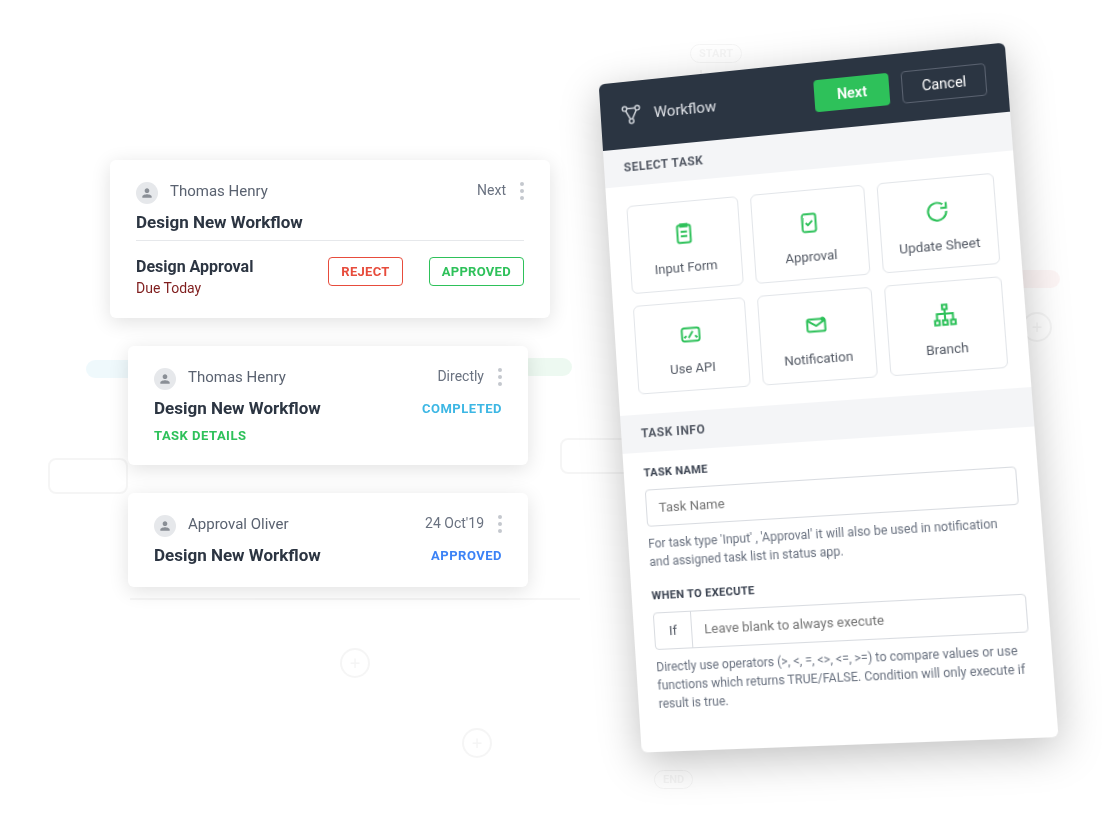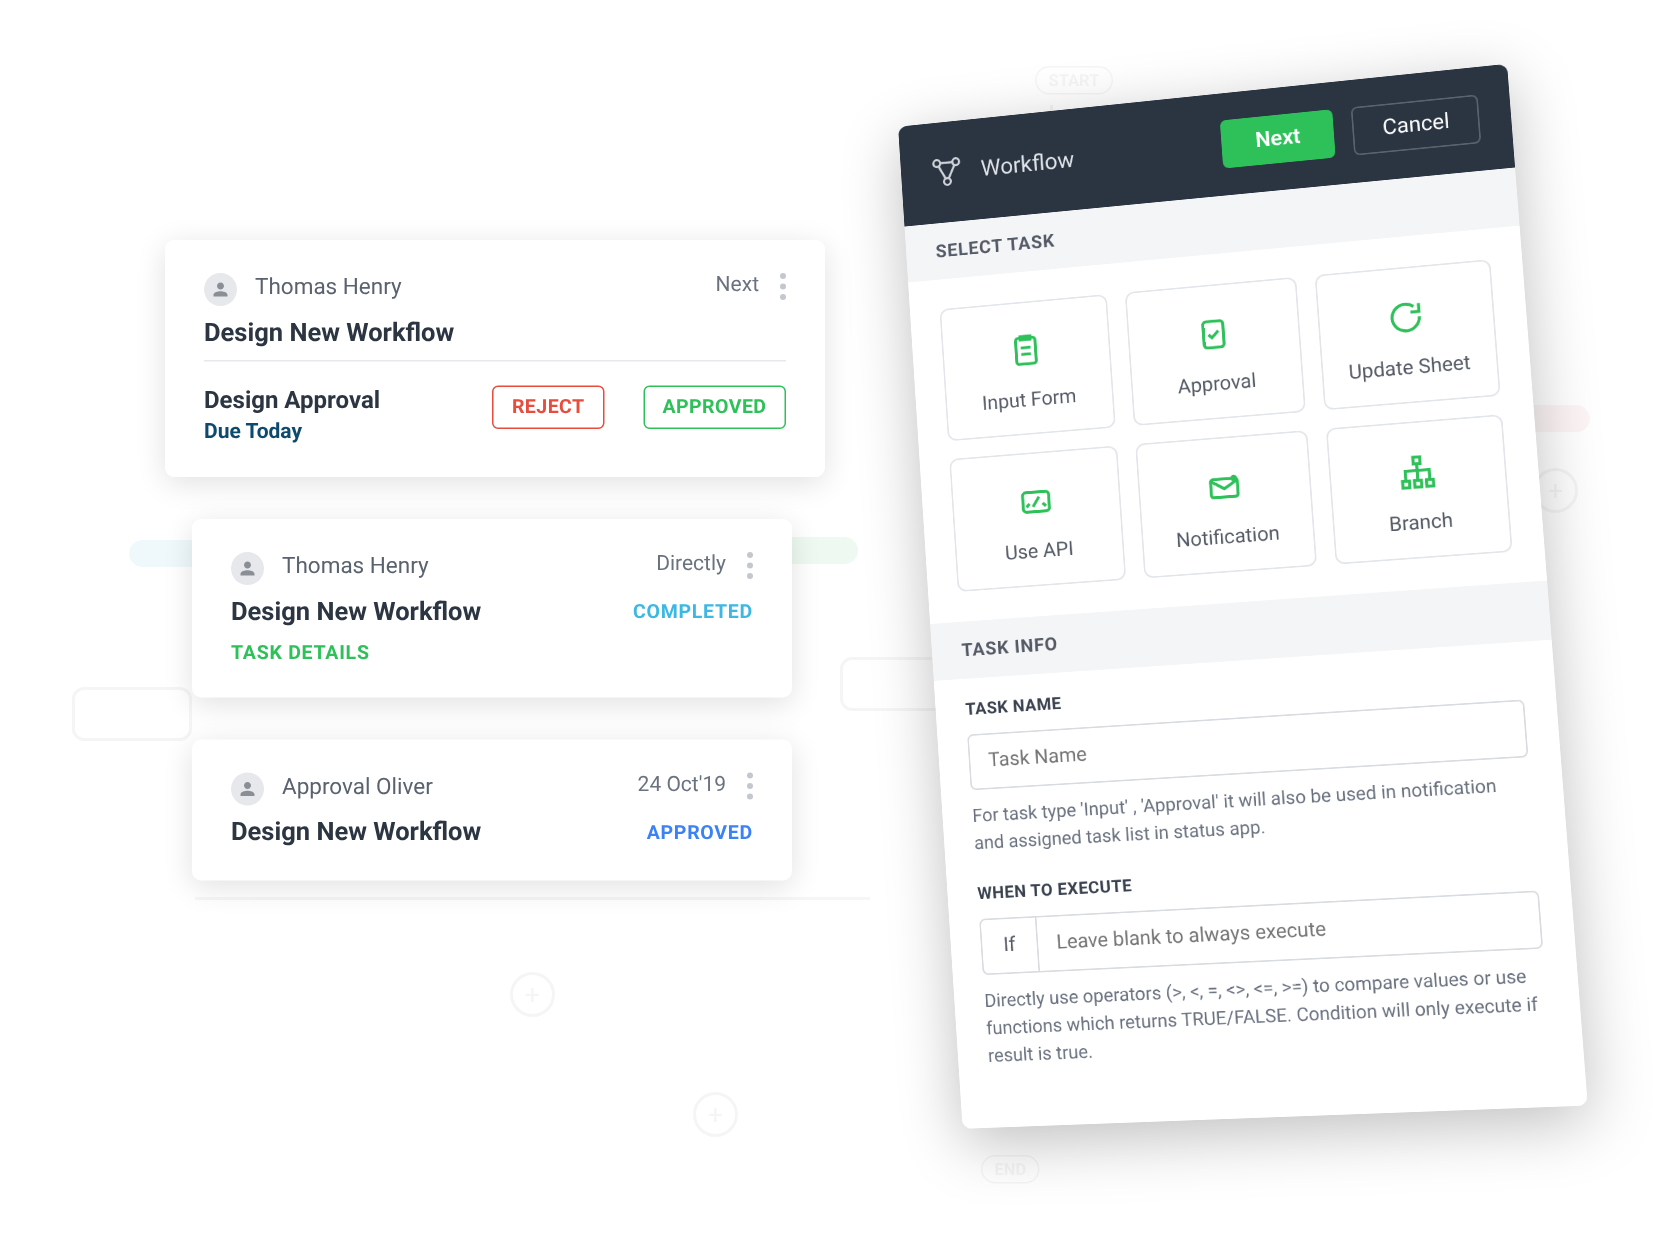--- a/index.html
+++ b/index.html
@@ -19,21 +19,21 @@
 .avatar svg{width:14px;height:14px;fill:#8a8f96}
 .user{font-size:15px;color:#5a6270}
 .date{margin-left:auto;font-size:14px;color:#6a7280;margin-right:14px}
 .dots{display:flex;flex-direction:column;gap:3px;cursor:pointer}
 .dots span{width:4px;height:4px;border-radius:50%;background:#c4c8ce}
 .title{font-size:17px;font-weight:700;color:#2c3542;margin-bottom:8px}
 .msg{font-size:15px;color:#5a6270;margin-bottom:16px}
 .divider{height:1px;background:#e6e8eb;margin-bottom:16px}
 .approval-row{display:flex;align-items:flex-start}
 .appr-left .t2{font-size:16px;font-weight:700;color:#2c3542;margin-bottom:4px}
-.due{font-size:14px;font-weight:700;color:#0c4a6e}
+.due{font-size:14px;font-weight:400;color:#7f1d1d}
 .btns{margin-left:auto;display:flex;gap:26px}
 .btn{border:1px solid;background:#fff;border-radius:4px;padding:6px 12px;font-size:13px;font-weight:700;cursor:pointer;letter-spacing:0.3px}
 .btn-reject{color:#e74c3c;border-color:#e74c3c}
 .btn-approve{color:#2ec15a;border-color:#2ec15a}
 .status-row{display:flex;align-items:center;margin-top:6px}
 .status{margin-left:auto;font-size:13px;font-weight:700;letter-spacing:0.5px}
 .status-completed{color:#3db7e4}
 .status-approved{color:#3b82f6}
 .view-details{font-size:13px;font-weight:700;color:#2ec15a;letter-spacing:0.5px;cursor:pointer;margin-top:10px}
 .panel{position:absolute;left:620px;top:80px;width:400px;background:#fff;border-radius:6px;box-shadow:0 10px 40px rgba(0,0,0,0.25);transform:perspective(1400px) rotateY(-8deg) rotateX(2deg) rotateZ(-4deg);transform-origin:left center}

